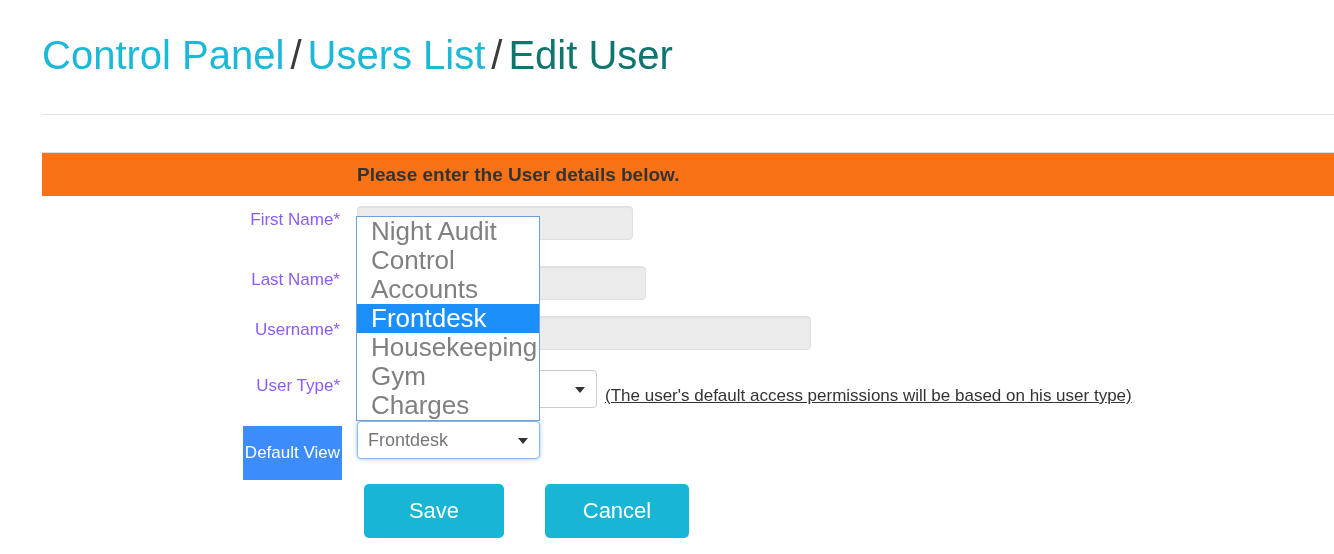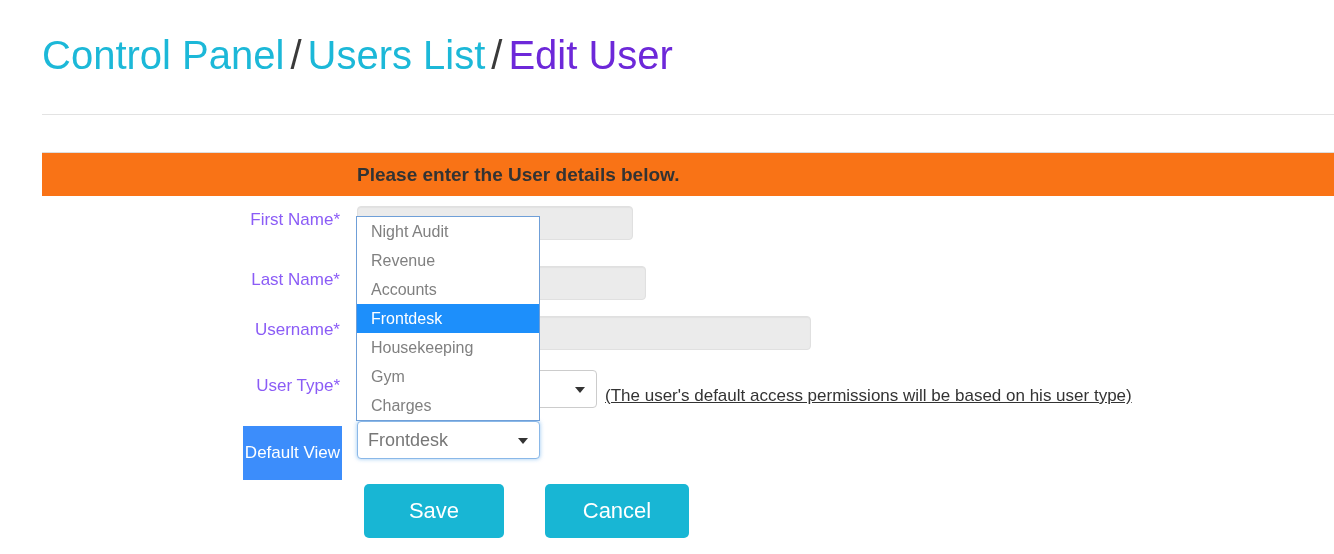--- a/index.html
+++ b/index.html
@@ -28,21 +28,21 @@
   }
   .crumb-link {
     color: #1cb8d8;
     text-decoration: none;
   }
   .crumb-sep {
     color: #3a3a3a;
     padding: 0 6px;
   }
   .crumb-current {
-    color: #6d28d9;
+    color: #0f766e;
   }
 
   .header-rule {
     position: absolute;
     left: 42px;
     top: 114px;
     width: 1292px;
     height: 1px;
     background: #e3e3e3;
   }
@@ -172,21 +172,21 @@
     width: 184px;
     background: #ffffff;
     border: 1px solid #6f9fd8;
     box-sizing: border-box;
     z-index: 50;
     padding: 0;
     margin: 0;
     list-style: none;
   }
   .dropdown-option {
-    font-size: 16px;
+    font-size: 26px;
     line-height: 29px;
     height: 29px;
     color: #808080;
     padding: 0 4px 0 14px;
     white-space: nowrap;
     overflow: hidden;
   }
   .dropdown-option.is-selected {
     background: #1d8ffb;
     color: #ffffff;
@@ -252,21 +252,21 @@
 <div class="form-row row-5">
   <div class="field-label selected">Default View</div>
   <div class="select-box select-defaultview">
     <span>Frontdesk</span>
     <span class="select-caret"></span>
   </div>
 </div>
 
 <ul class="dropdown-list" id="dropdown-list">
     <li class="dropdown-option">Night Audit</li>
-    <li class="dropdown-option">Revenue</li>
+    <li class="dropdown-option">Control</li>
     <li class="dropdown-option">Accounts</li>
     <li class="dropdown-option is-selected">Frontdesk</li>
     <li class="dropdown-option">Housekeeping</li>
     <li class="dropdown-option">Gym</li>
     <li class="dropdown-option">Charges</li>
   </ul>
 
 <button class="btn btn-save">Save User</button>
 <button class="btn btn-cancel">Cancel</button>
 

